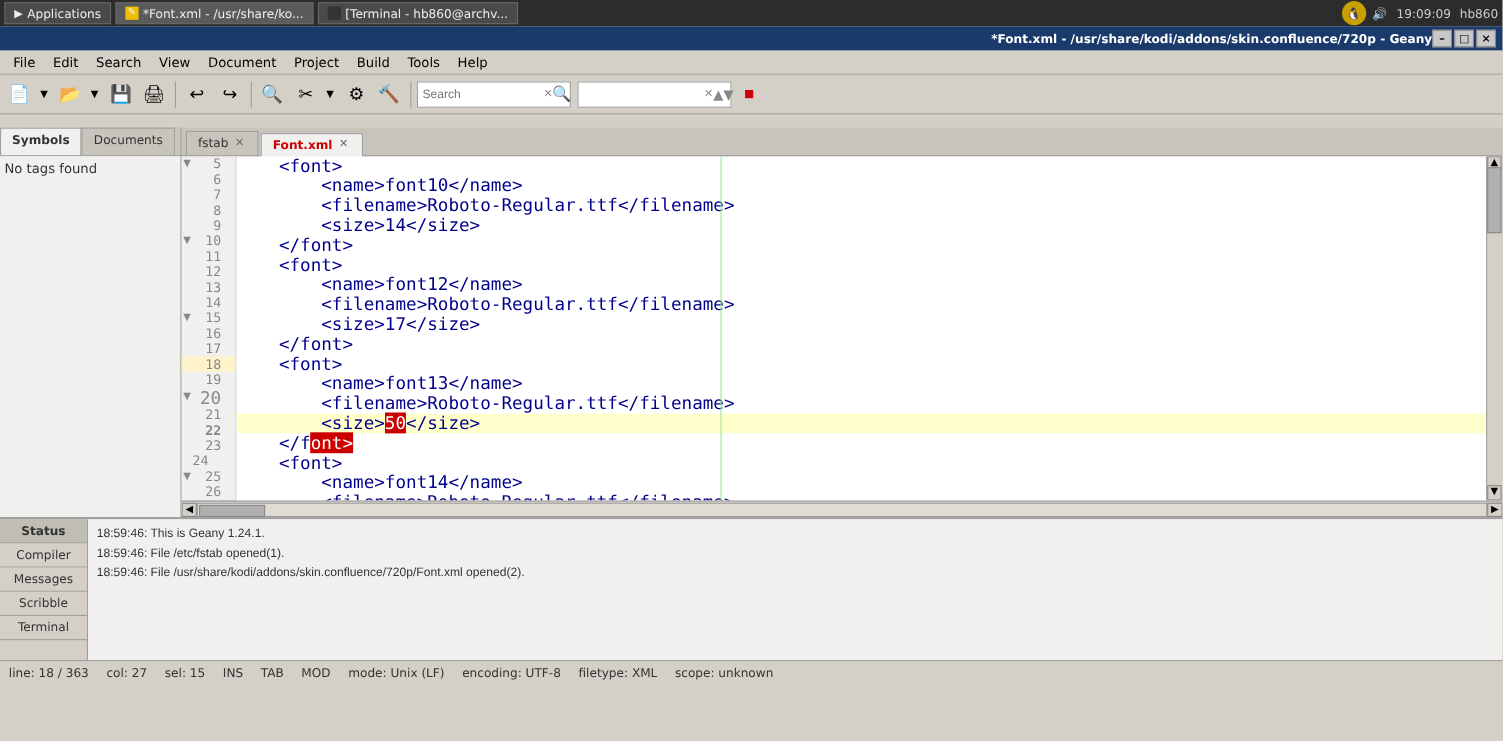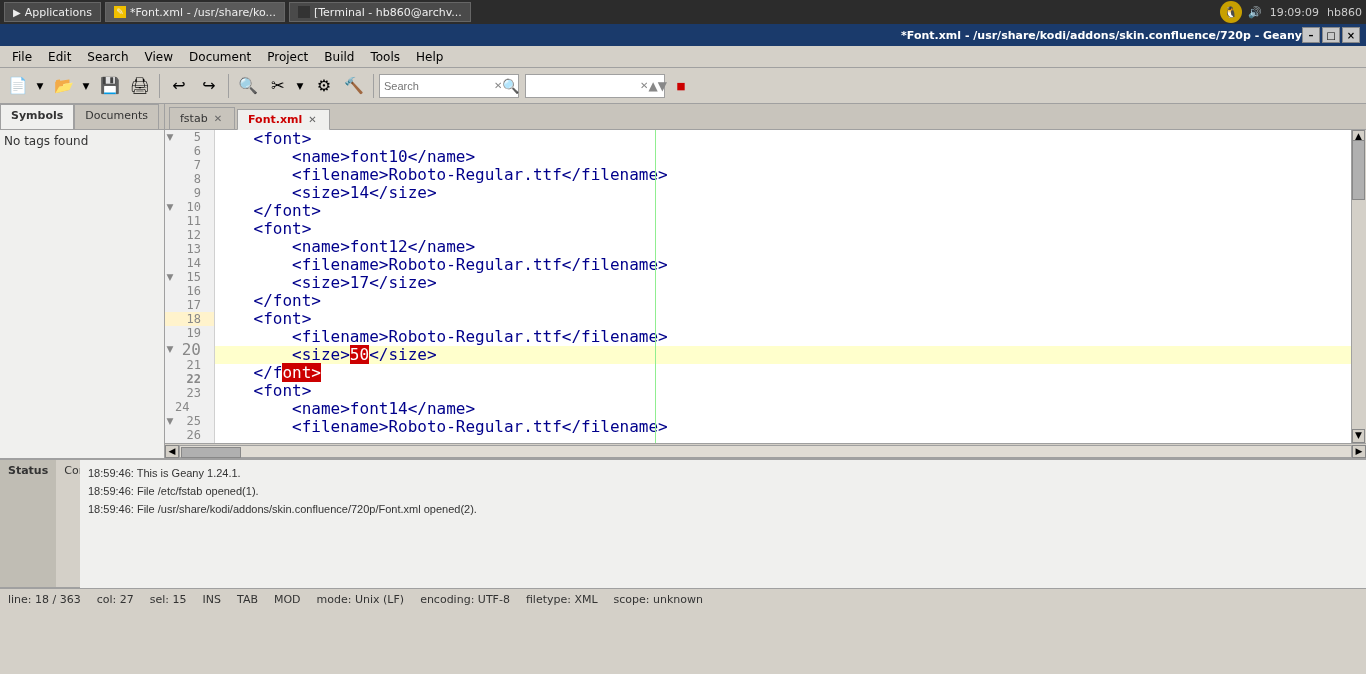--- a/index.html
+++ b/index.html
@@ -180,21 +180,21 @@
     
     .bottom-panel {
       height: 130px;
       background: #d4d0c8;
       border-top: 2px solid #a0a0a0;
       display: flex;
     }
     .bottom-tabs-col {
       width: 80px;
       display: flex;
-      flex-direction: row;
+      flex-direction: column;
       border-right: 1px solid #a0a0a0;
       background: #d4d0c8;
     }
     .bottom-tab {
       padding: 4px 8px;
       font-size: 11px;
       cursor: pointer;
       border-bottom: 1px solid #a0a0a0;
       background: #d4d0c8;
       color: #333;
@@ -334,21 +334,21 @@
 
   <div class="search-box" style="margin-left:4px;">
     <input type="text" style="">
     <span style="font-size:10px;color:#888;cursor:pointer;">✕</span>
     <span style="font-size:12px;color:#888;">▲</span>
     <span style="font-size:12px;color:#888;">▼</span>
   </div>
   <div class="tb-btn" style="color:#cc0000;font-size:18px;">⏹</div>
 </div>
 
-<div style="display:flex;height:26px;background:#c8c4bc;border-bottom:1px solid #a0a0a0;">
+<div style="display:flex;height:26px;background:#c8c4bc;border-bottom:1px solid #a0a0a0;margin-top:12px;">
 
   <div style="display:flex;width:165px;border-right:1px solid #a0a0a0;">
     <div class="sidebar-tab active">Symbols</div>
     <div class="sidebar-tab">Documents</div>
   </div>
 
   <div style="display:flex;align-items:flex-end;padding-left:4px;flex:1;">
     <div class="tab">
       <span>fstab</span>
       <span class="tab-close">✕</span>
@@ -472,20 +472,21 @@
         <div class="code-line">        <span style="color:#00008b;">&lt;name&gt;</span>font10<span style="color:#00008b;">&lt;/name&gt;</span></div>
         <div class="code-line">        <span style="color:#00008b;">&lt;filename&gt;</span>Roboto-Regular.ttf<span style="color:#00008b;">&lt;/filename&gt;</span></div>
         <div class="code-line">        <span style="color:#00008b;">&lt;size&gt;</span>14<span style="color:#00008b;">&lt;/size&gt;</span></div>
         <div class="code-line">    <span style="color:#00008b;">&lt;/font&gt;</span></div>
         <div class="code-line">    <span style="color:#00008b;">&lt;font&gt;</span></div>
         <div class="code-line">        <span style="color:#00008b;">&lt;name&gt;</span>font12<span style="color:#00008b;">&lt;/name&gt;</span></div>
         <div class="code-line">        <span style="color:#00008b;">&lt;filename&gt;</span>Roboto-Regular.ttf<span style="color:#00008b;">&lt;/filename&gt;</span></div>
         <div class="code-line">        <span style="color:#00008b;">&lt;size&gt;</span>17<span style="color:#00008b;">&lt;/size&gt;</span></div>
         <div class="code-line">    <span style="color:#00008b;">&lt;/font&gt;</span></div>
         <div class="code-line">    <span style="color:#00008b;">&lt;font&gt;</span></div>
+        <div class="code-line">        <span style="color:#00008b;">&lt;name&gt;</span>font13<span style="color:#00008b;">&lt;/name&gt;</span></div>
         <div class="code-line">        <span style="color:#00008b;">&lt;filename&gt;</span>Roboto-Regular.ttf<span style="color:#00008b;">&lt;/filename&gt;</span></div>
         <div class="code-line" style="background:#ffffcc;">        <span style="color:#00008b;">&lt;size&gt;</span><span style="background:#cc0000;color:white;">50</span><span style="color:#00008b;">&lt;/size&gt;</span></div>
         <div class="code-line">    <span style="color:#00008b;">&lt;/f</span><span style="background:#cc0000;color:white;">ont&gt;</span></div>
         <div class="code-line">    <span style="color:#00008b;">&lt;font&gt;</span></div>
         <div class="code-line">        <span style="color:#00008b;">&lt;name&gt;</span>font14<span style="color:#00008b;">&lt;/name&gt;</span></div>
         <div class="code-line">        <span style="color:#00008b;">&lt;filename&gt;</span>Roboto-Regular.ttf<span style="color:#00008b;">&lt;/filename&gt;</span></div>
 
       </div>
 
       <div class="right-scrollbar">

